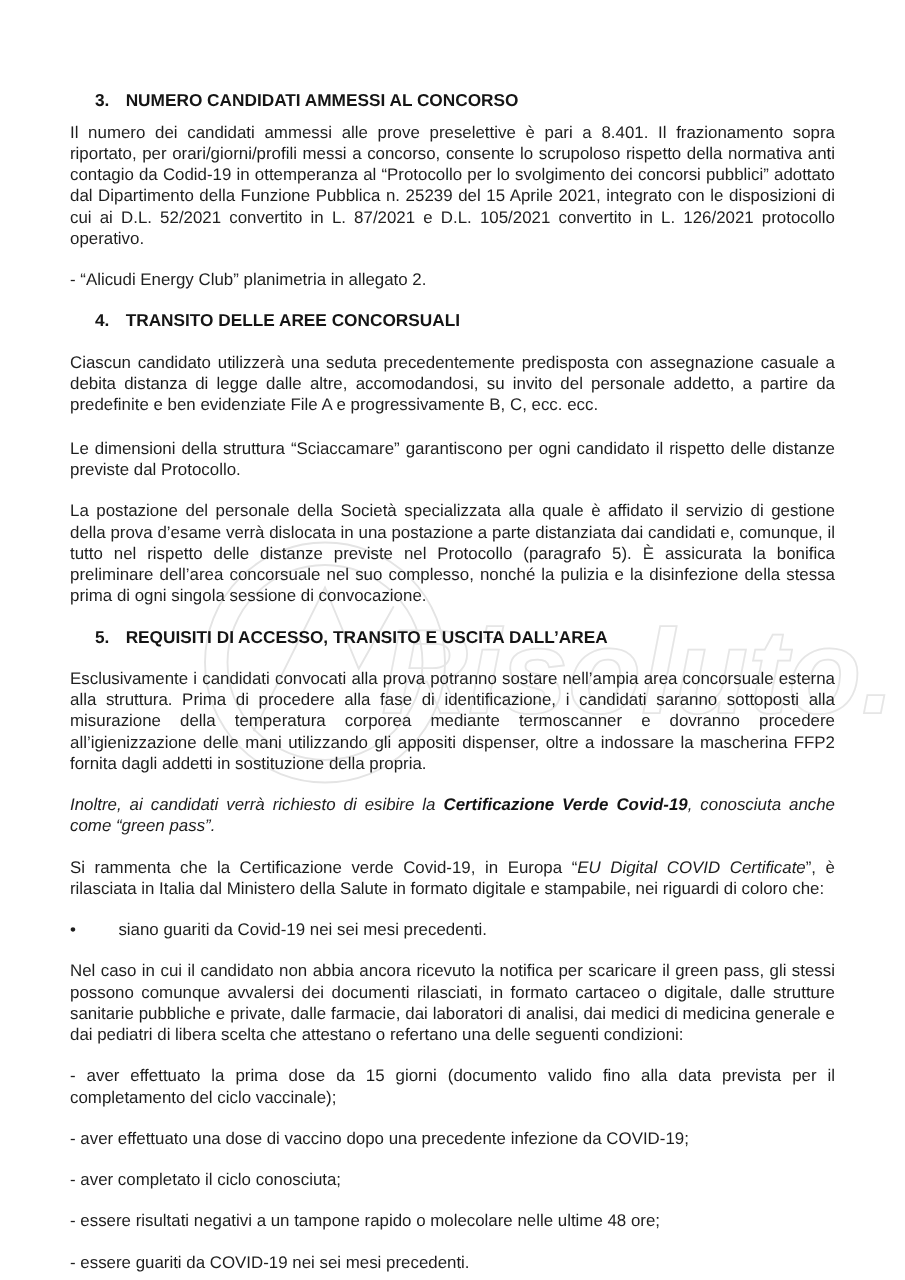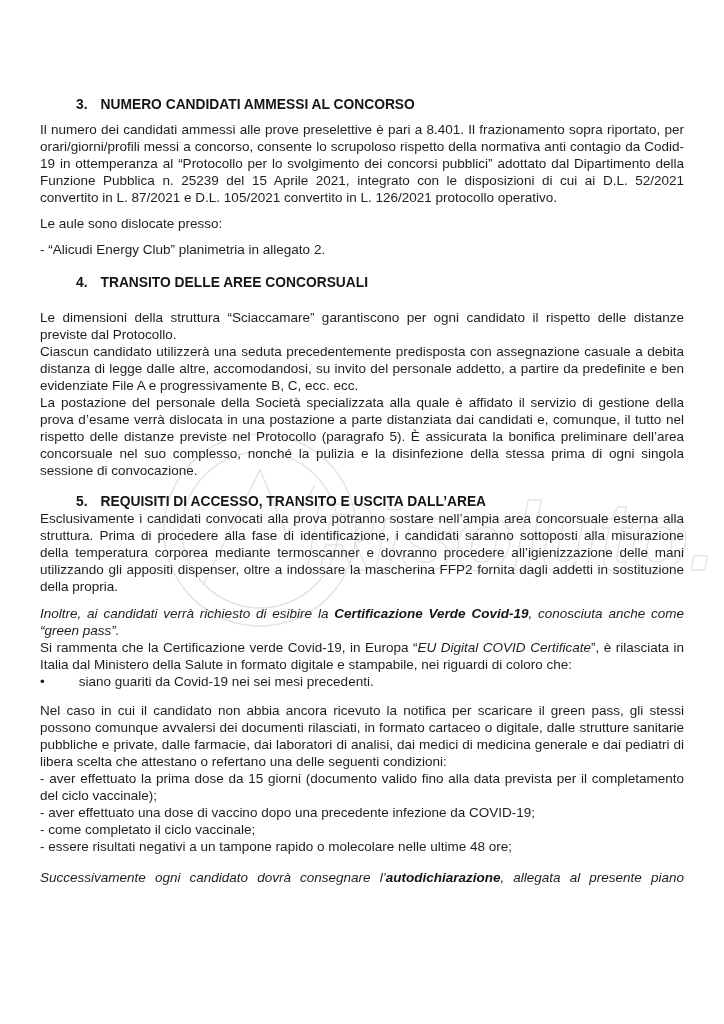--- a/index.html
+++ b/index.html
@@ -16,21 +16,21 @@
     overflow: hidden;
   }
   .content {
     position: absolute;
     left: 40px;
     top: 0;
     width: 644px;
     color: #1e1e1e;
   }
   p {
-    margin: 0;
+    margin: 16px;
     font-size: 13.5px;
     line-height: 17px;
     color: #1e1e1e;
   }
   .just { text-align: justify; }
   .just-full { text-align: justify; text-align-last: justify; font-style: italic; }
   .hd {
     margin: 0;
     font-size: 13.8px;
     line-height: 17px;
@@ -39,21 +39,21 @@
     padding-left: 36px;
   }
   .hd .num { margin-right: 13px; }
   .mt8  { margin-top: 8px; }
   .mt9  { margin-top: 9px; }
   .mt10 { margin-top: 10px; font-style: italic; }
   .mt12 { margin-top: 12px; }
   .mt14 { margin-top: 14px; }
   .mt16 { margin-top: 16px; }
   .mt18 { margin-top: 18px; }
-  .mt84 { margin-top: 96px; }
+  .mt84 { margin-top: 72px; }
   .bullet .bm { display: inline-block; }
   .bullet .tab { display: inline-block; width: 34px; }
   b { font-weight: bold; color: #141414; }
   i { }
   .watermark {
     position: absolute;
     left: 155px;
     top: 415px;
     pointer-events: none;
   }
@@ -73,47 +73,47 @@
   </svg>
 
   <div class="content">
 
     <p class="hd mt84">
       <span class="num">3.</span><span>NUMERO CANDIDATI AMMESSI AL CONCORSO</span>
     </p>
 
     <p class="just mt8">Il numero dei candidati ammessi alle prove preselettive è pari a 8.401. Il frazionamento sopra riportato, per orari/giorni/profili messi a concorso, consente lo scrupoloso rispetto della normativa anti contagio da Codid-19 in ottemperanza al “Protocollo per lo svolgimento dei concorsi pubblici” adottato dal Dipartimento della Funzione Pubblica n. 25239 del 15 Aprile 2021, integrato con le disposizioni di cui ai D.L. 52/2021 convertito in L. 87/2021 e D.L. 105/2021 convertito in L. 126/2021 protocollo operativo.</p>
 
-    <p class="mt9">Le aule sono dislocate presso:</p>
 
     <p class="mt9">- “Alicudi Energy Club” planimetria in allegato 2.</p>
 
     <p class="hd mt16">
       <span class="num">4.</span><span>TRANSITO DELLE AREE CONCORSUALI</span>
     </p>
 
+    <p class="just">Ciascun candidato utilizzerà una seduta precedentemente predisposta con assegnazione casuale a debita distanza di legge dalle altre, accomodandosi, su invito del personale addetto, a partire da predefinite e ben evidenziate File A e progressivamente B, C, ecc. ecc.</p>
     <p class="just mt18">Le dimensioni della struttura “Sciaccamare” garantiscono per ogni candidato il rispetto delle distanze previste dal Protocollo.</p>
-    <p class="just">Ciascun candidato utilizzerà una seduta precedentemente predisposta con assegnazione casuale a debita distanza di legge dalle altre, accomodandosi, su invito del personale addetto, a partire da predefinite e ben evidenziate File A e progressivamente B, C, ecc. ecc.</p>
     <p class="just">La postazione del personale della Società specializzata alla quale è affidato il servizio di gestione della prova d’esame verrà dislocata in una postazione a parte distanziata dai candidati e, comunque, il tutto nel rispetto delle distanze previste nel Protocollo (paragrafo 5). È assicurata la bonifica preliminare dell’area concorsuale nel suo complesso, nonché la pulizia e la disinfezione della stessa prima di ogni singola sessione di convocazione.</p>
 
     <p class="hd mt14">
       <span class="num">5.</span><span>REQUISITI DI ACCESSO, TRANSITO E USCITA DALL’AREA</span>
     </p>
 
     <p class="just">Esclusivamente i candidati convocati alla prova potranno sostare nell’ampia area concorsuale esterna alla struttura. Prima di procedere alla fase di identificazione, i candidati saranno sottoposti alla misurazione della temperatura corporea mediante termoscanner e dovranno procedere all’igienizzazione delle mani utilizzando gli appositi dispenser, oltre a indossare la mascherina FFP2 fornita dagli addetti in sostituzione della propria.</p>
 
     <p class="just mt10"><span>Inoltre, ai candidati verrà richiesto di esibire la </span><b>Certificazione Verde Covid-19</b><span>, conosciuta anche come “green pass”.</span></p>
 
     <p class="just"><span>Si rammenta che la Certificazione verde Covid-19, in Europa “</span><i>EU Digital COVID Certificate</i><span>”, è rilasciata in Italia dal Ministero della Salute in formato digitale e stampabile, nei riguardi di coloro che:</span></p>
 
     <p class="bullet just"><span class="bm">•</span><span class="tab"></span><span>siano guariti da Covid-19 nei sei mesi precedenti.</span></p>
 
     <p class="just mt12">Nel caso in cui il candidato non abbia ancora ricevuto la notifica per scaricare il green pass, gli stessi possono comunque avvalersi dei documenti rilasciati, in formato cartaceo o digitale, dalle strutture sanitarie pubbliche e private, dalle farmacie, dai laboratori di analisi, dai medici di medicina generale e dai pediatri di libera scelta che attestano o refertano una delle seguenti condizioni:</p>
 
     <p class="just">- aver effettuato la prima dose da 15 giorni (documento valido fino alla data prevista per il completamento del ciclo vaccinale);</p>
     <p class="just">- aver effettuato una dose di vaccino dopo una precedente infezione da COVID-19;</p>
-    <p class="just">- come completato il ciclo vaccinale;</p>
+    <p class="just">- aver completato il ciclo conosciuta;</p>
     <p class="just">- essere risultati negativi a un tampone rapido o molecolare nelle ultime 48 ore;</p>
+    <p class="just">- essere guariti da COVID-19 nei sei mesi precedenti.</p>
 
     <p class="just-full mt14"><span>Successivamente ogni candidato dovrà consegnare l’</span><b>autodichiarazione</b><span>, allegata al presente piano</span></p>
 
   </div>
 </div>
 
 </body></html>

